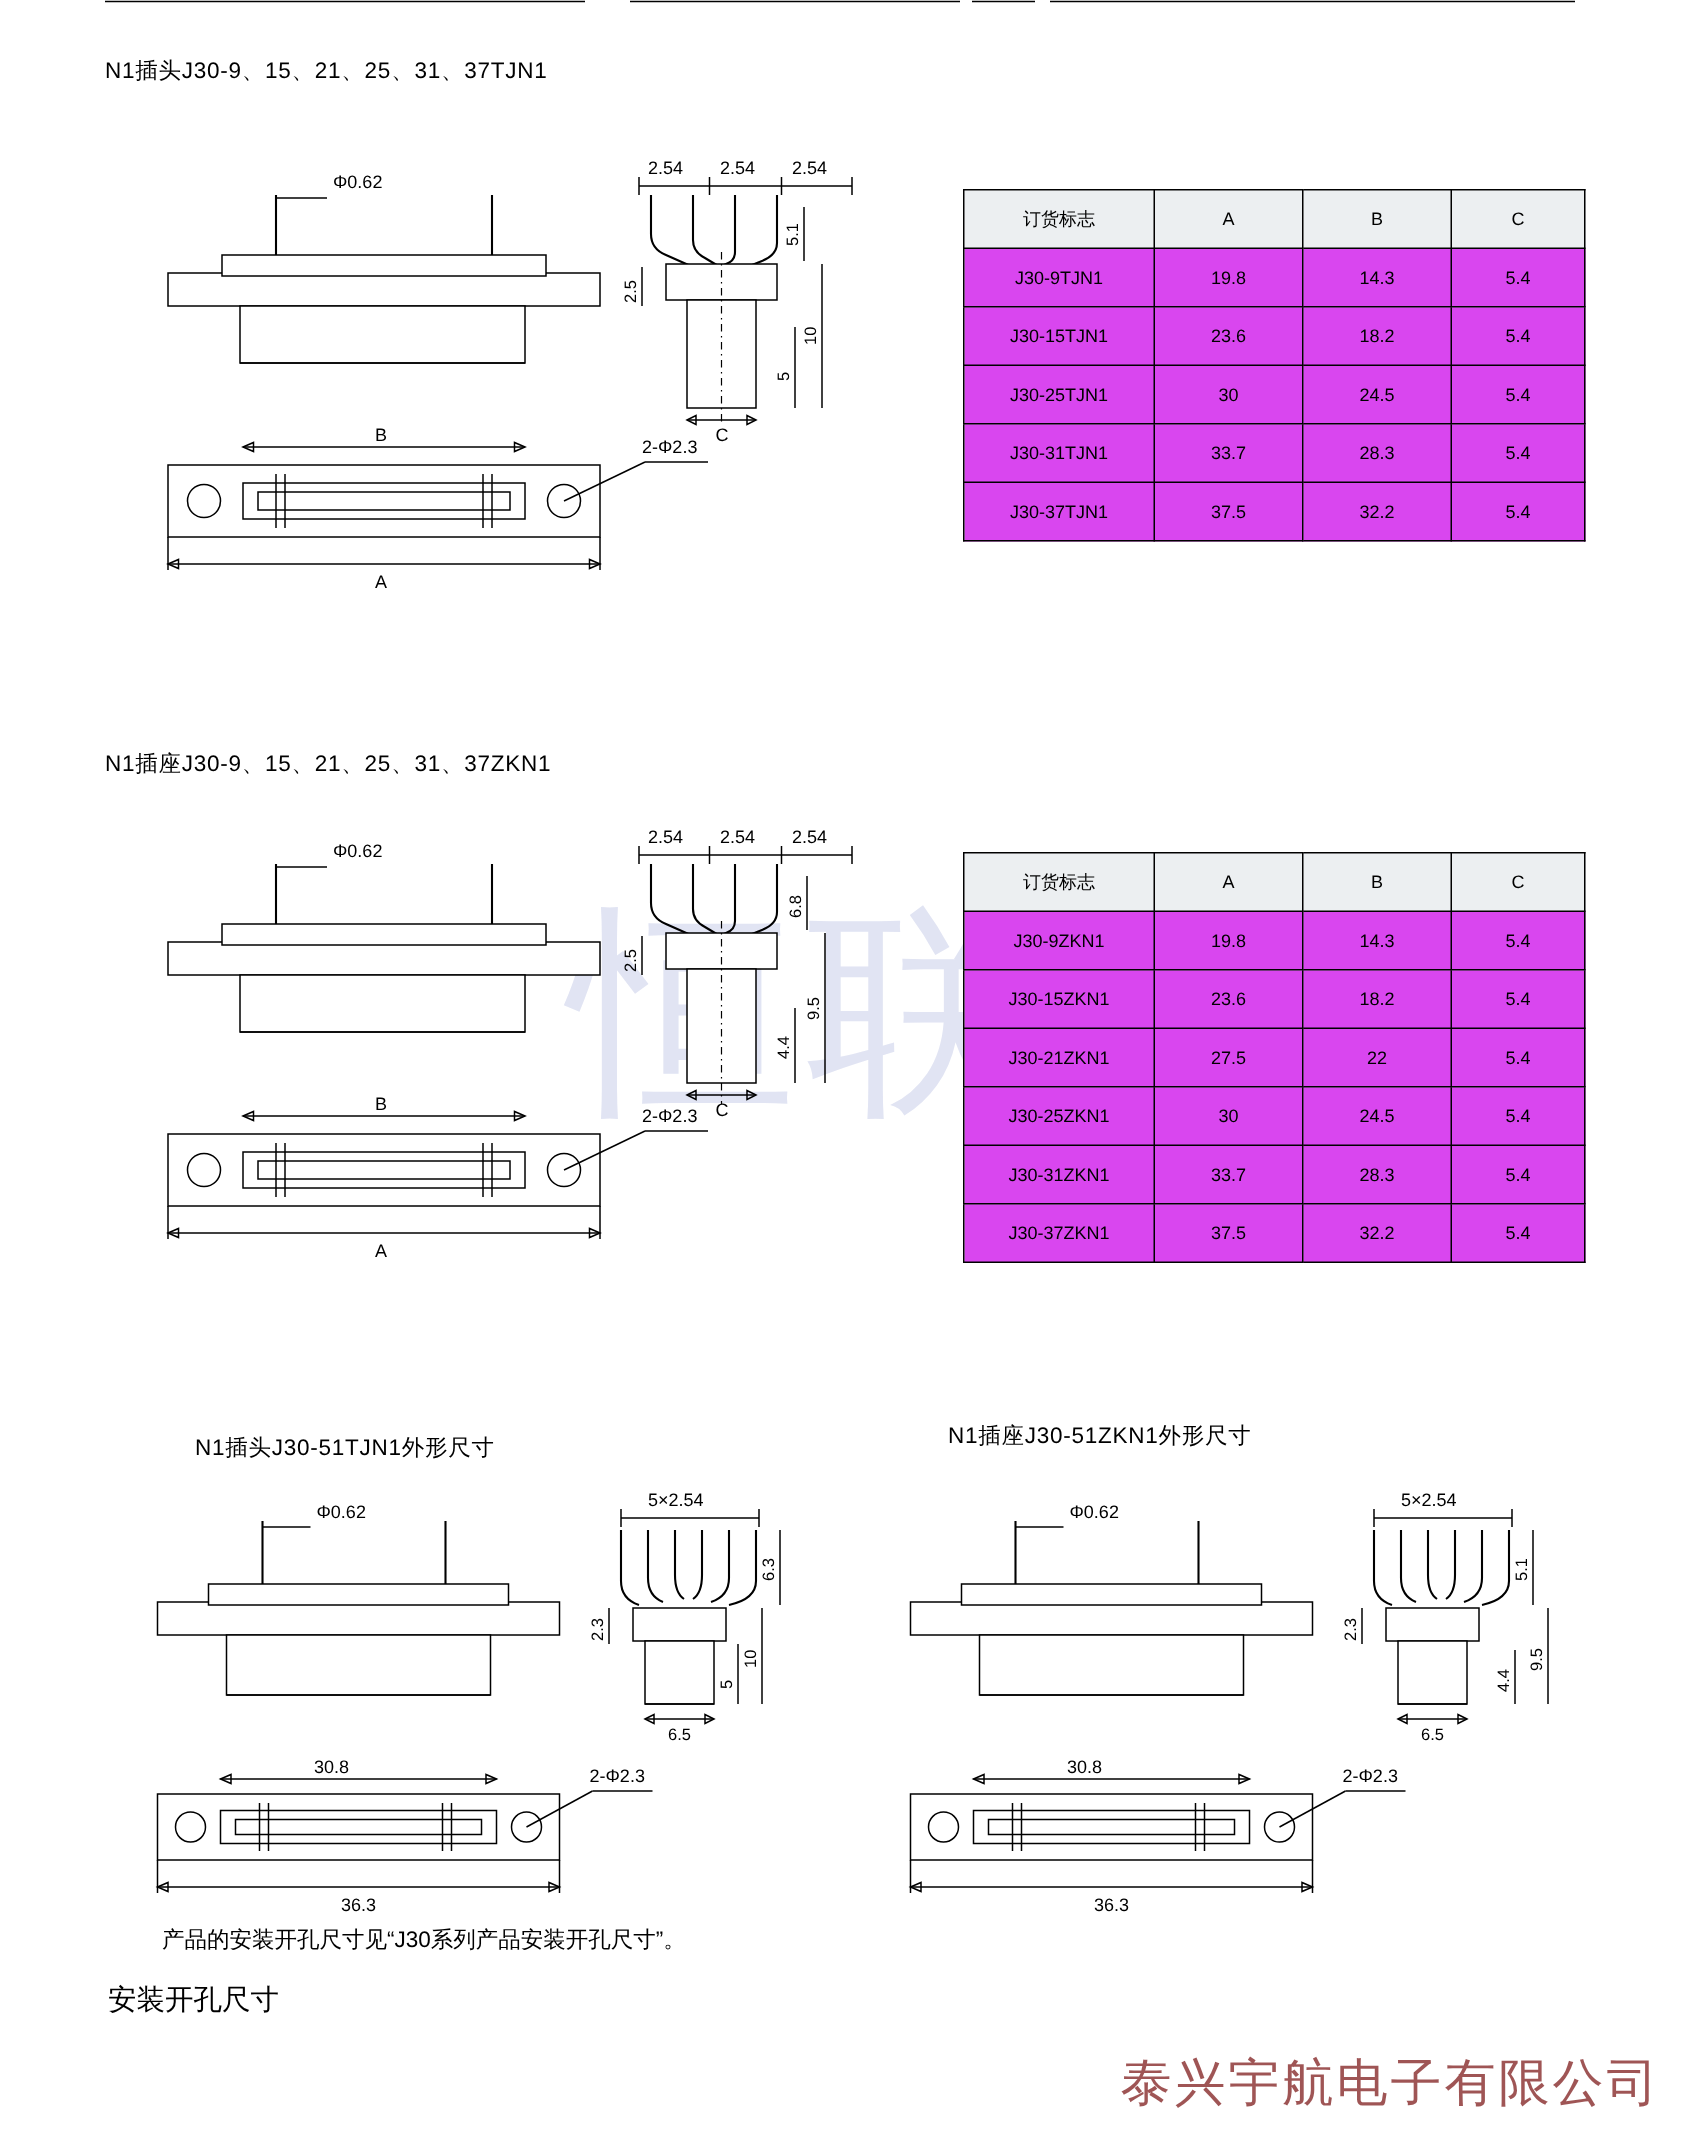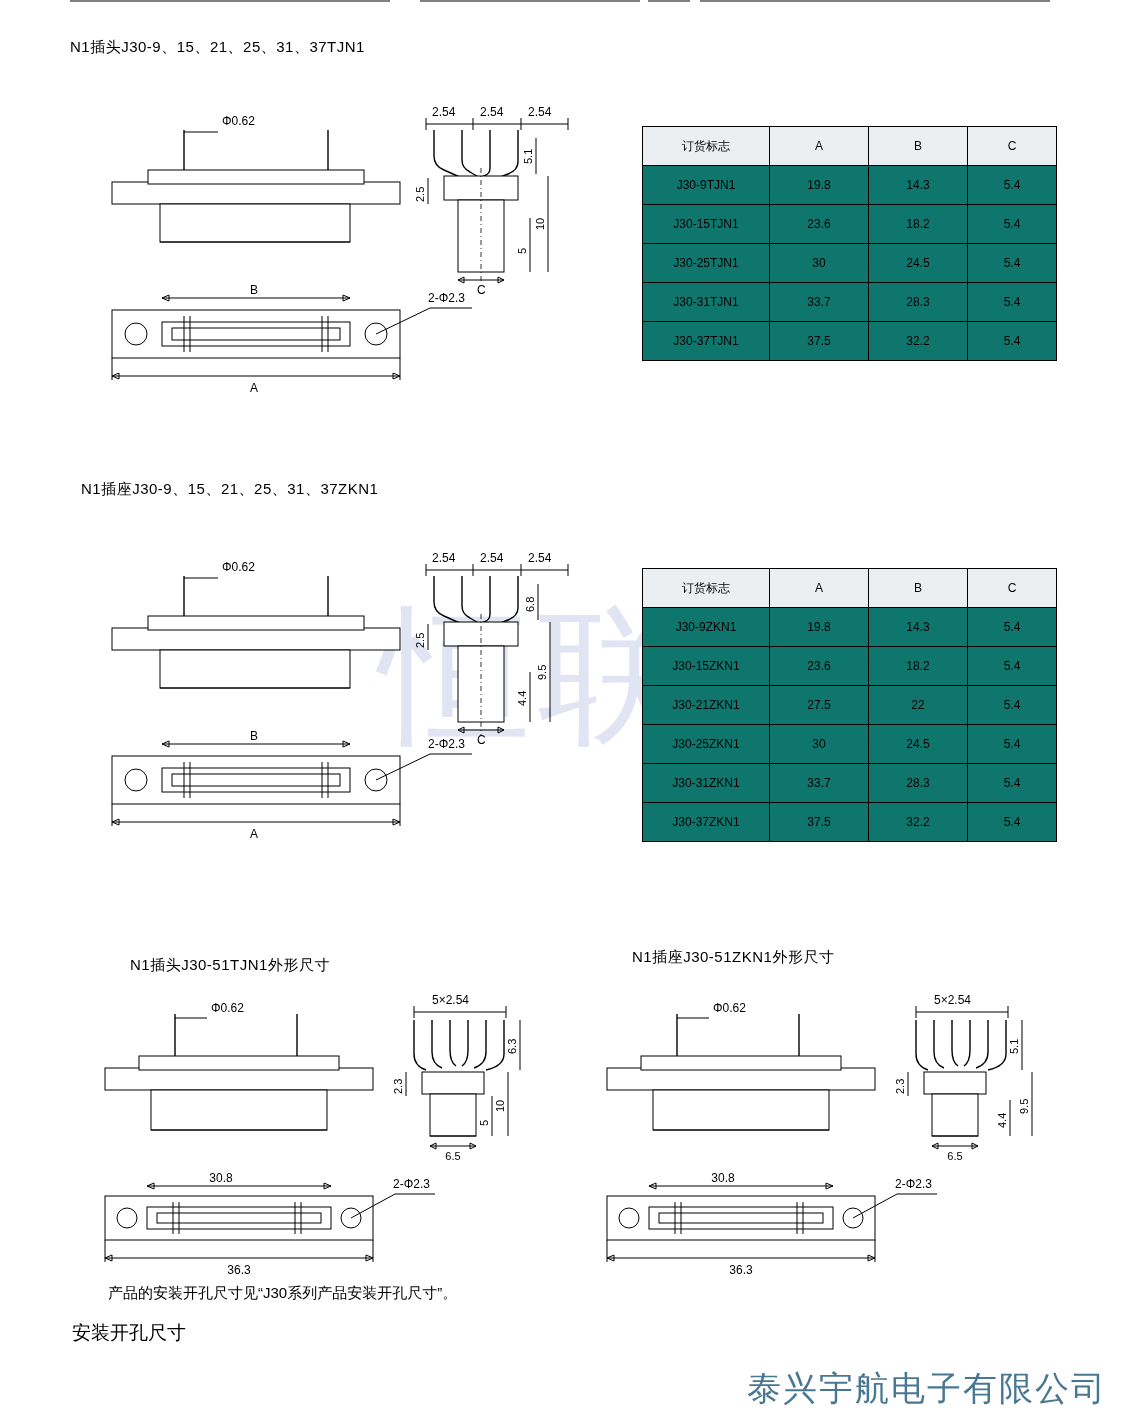--- a/index.html
+++ b/index.html
@@ -18,21 +18,21 @@
   
   table.spec{
     position:absolute;border-collapse:collapse;background:#fff;
     font-size:12px;
   }
   table.spec th, table.spec td{
     border:1px solid #000;text-align:center;white-space:nowrap;
     font-weight:normal;
   }
   table.spec th{height:36px;background:#eceff1;}
-  table.spec td{height:36px;background:#0f766e;}
+  table.spec td{height:36px;background:#d946ef;}
   table.spec .c0{width:124px;}
   table.spec .c1{width:96px;}
   table.spec .c2{width:96px;}
   table.spec .c3{width:86px;}
 
   
   .dg{position:absolute;}
   svg{display:block;overflow:visible;}
   .ln{stroke:#000;stroke-width:1;fill:none;}
   .ln2{stroke:#000;stroke-width:1.4;fill:none;}
@@ -44,21 +44,21 @@
 
   
   .watermark{
     position:absolute;left:380px;top:600px;
     font-size:150px;color:#d7dbef;font-family:"DejaVu Sans",sans-serif;
     letter-spacing:8px;line-height:1;
     user-select:none;pointer-events:none;opacity:.75;
   }
   .company{
     position:absolute;right:14px;bottom:12px;
-    font-size:34px;color:#0c4a6e;letter-spacing:2px;
+    font-size:34px;color:#7f1d1d;letter-spacing:2px;
     font-family:"DejaVu Sans",sans-serif;opacity:.75;white-space:nowrap;
   }
   .topcut{
     position:absolute;left:0;top:0;width:1121px;height:14px;
     overflow:hidden;
   }
   .footnote{position:absolute;font-size:15px;white-space:nowrap;}
   .foot-h{position:absolute;font-size:19px;white-space:nowrap;}
 </style>
 </head>
@@ -204,21 +204,21 @@
       </tr>
       <tr>
         <td>J30-37TJN1</td>
         <td>37.5</td>
         <td>32.2</td>
         <td>5.4</td>
       </tr>
     </tbody>
   </table>
 
-  <div class="section-title" style="left:70px;top:480px;margin-left:11px;">N1插座J30-9、15、21、25、31、37ZKN1</div>
+  <div class="section-title" style="left:70px;top:500px;">N1插座J30-9、15、21、25、31、37ZKN1</div>
 
   <div class="dg" style="left:100px;top:556px;">
     <svg width="500" height="300">
       <line class="ln2" x1="84" y1="20" x2="84" y2="72"></line>
       <line class="ln2" x1="228" y1="20" x2="228" y2="72"></line>
       <line class="ln" x1="84" y1="22" x2="118" y2="22"></line>
       <text class="txt12" x="122" y="15">Φ0.62</text>
 
       <rect class="fillw" x="12" y="72" width="288" height="22"></rect>
       <rect class="fillw" x="48" y="60" width="216" height="14"></rect>

